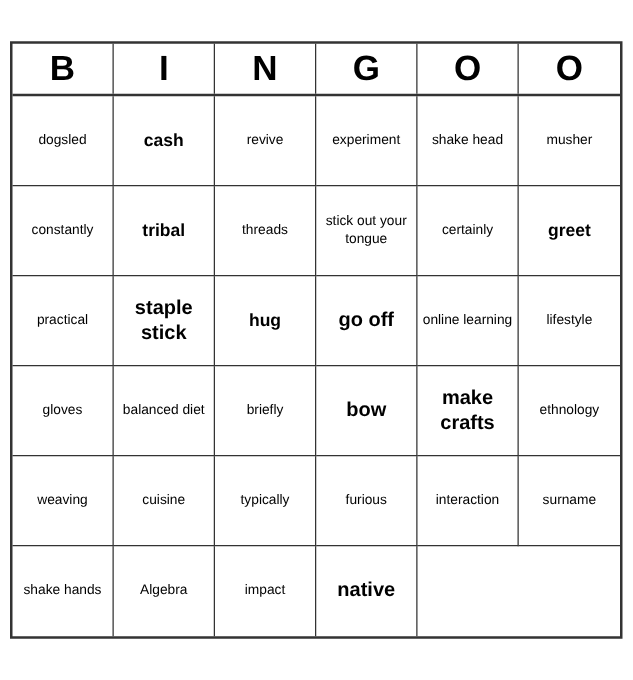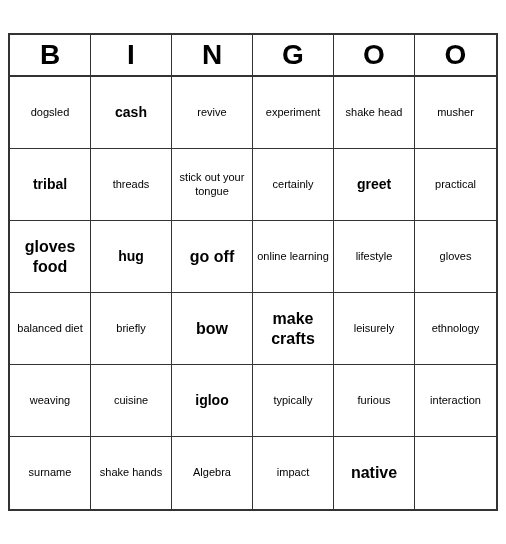--- a/index.html
+++ b/index.html
@@ -90,39 +90,42 @@
       <div class="bingo-cell">
         <span>experiment</span>
       </div>
       <div class="bingo-cell">
         <span>shake head</span>
       </div>
       <div class="bingo-cell">
         <span>musher</span>
       </div>
       <div class="bingo-cell">
+        <span>constantly</span>
+      </div>
+      <div class="bingo-cell">
         <span class="large">tribal</span>
       </div>
       <div class="bingo-cell">
         <span>threads</span>
       </div>
       <div class="bingo-cell">
         <span>stick out your tongue</span>
       </div>
       <div class="bingo-cell">
         <span>certainly</span>
       </div>
       <div class="bingo-cell">
         <span class="large">greet</span>
       </div>
       <div class="bingo-cell">
         <span>practical</span>
       </div>
       <div class="bingo-cell">
-        <span class="medium">gloves food</span>
+        <span class="medium">staple stick</span>
       </div>
       <div class="bingo-cell">
         <span class="large">hug</span>
       </div>
       <div class="bingo-cell">
         <span class="medium">go off</span>
       </div>
       <div class="bingo-cell">
         <span>online learning</span>
       </div>
@@ -138,33 +141,27 @@
       <div class="bingo-cell">
         <span>briefly</span>
       </div>
       <div class="bingo-cell">
         <span class="medium">bow</span>
       </div>
       <div class="bingo-cell">
         <span class="medium">make crafts</span>
       </div>
       <div class="bingo-cell">
-        <span>leisurely</span>
-      </div>
-      <div class="bingo-cell">
         <span>ethnology</span>
       </div>
       <div class="bingo-cell">
         <span>weaving</span>
       </div>
       <div class="bingo-cell">
         <span>cuisine</span>
-      </div>
-      <div class="bingo-cell">
-        <span class="large">igloo</span>
       </div>
       <div class="bingo-cell">
         <span>typically</span>
       </div>
       <div class="bingo-cell">
         <span>furious</span>
       </div>
       <div class="bingo-cell">
         <span>interaction</span>
       </div>

